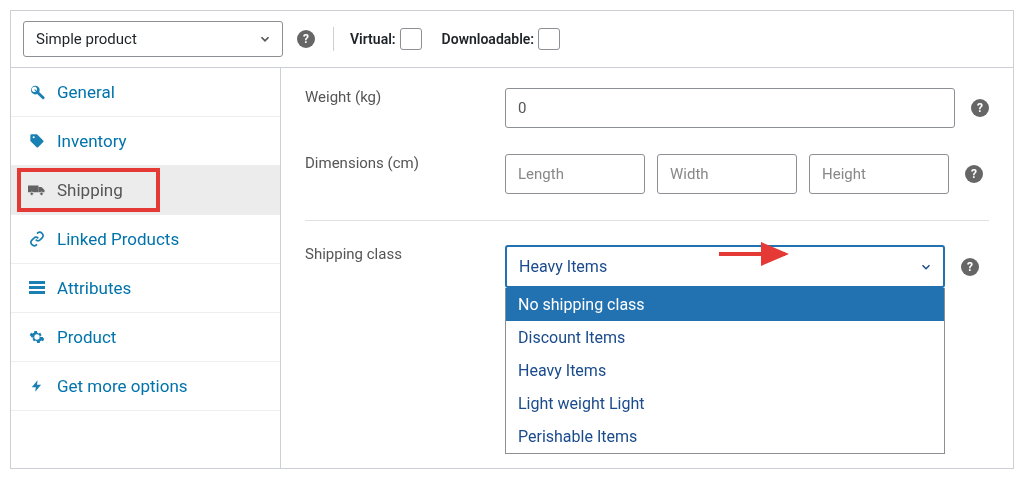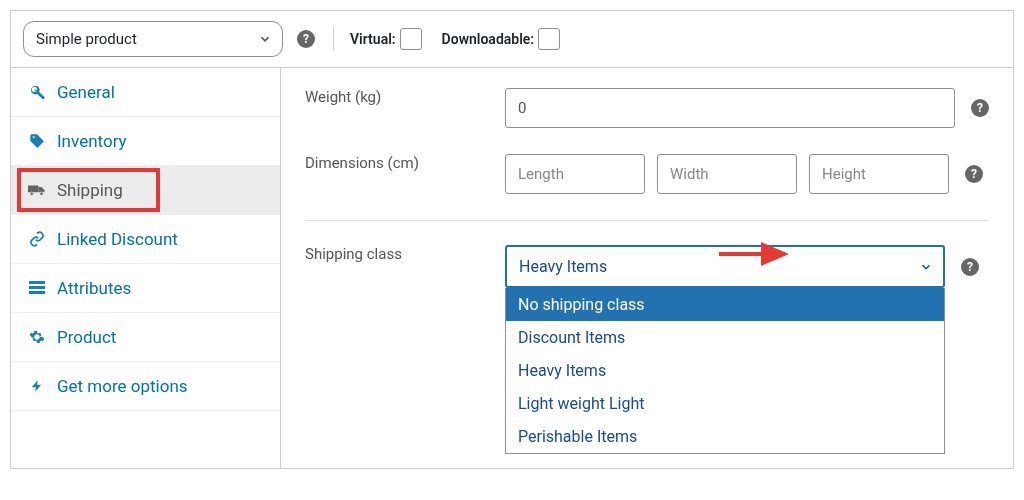--- a/index.html
+++ b/index.html
@@ -22,21 +22,21 @@
     border-bottom: 1px solid #ccd0d4;
   }
   .panel-title {
     font-weight: 600;
     font-size: 16px;
     margin-right: 10px;
   }
   .product-type-select {
     position: relative;
     border: 1px solid #8c8f94;
-    border-radius: 11px;
+    border-radius: 3px;
     padding: 8px 36px 8px 12px;
     min-width: 260px;
     font-size: 15px;
     background: #fff;
     cursor: pointer;
   }
   .product-type-select .chevron {
     position: absolute;
     right: 10px;
     top: 50%;
@@ -270,21 +270,21 @@
         <span>Shipping</span>
       </div>
 
       <div class="tab">
         <span class="tab-icon">
           <svg width="16" height="16" viewBox="0 0 24 24" fill="none" stroke="currentColor" stroke-width="2.5">
               <path d="M10 13a5 5 0 007 0l3-3a5 5 0 00-7-7l-1 1"></path>
               <path d="M14 11a5 5 0 00-7 0l-3 3a5 5 0 007 7l1-1"></path>
             </svg>
         </span>
-        <span>Linked Discount</span>
+        <span>Linked Products</span>
       </div>
 
       <div class="tab">
         <span class="tab-icon">
           <svg width="16" height="14" viewBox="0 0 16 14" fill="currentColor">
               <rect x="0" y="0" width="16" height="3"></rect>
               <rect x="0" y="5" width="16" height="3"></rect>
               <rect x="0" y="10" width="16" height="3"></rect>
             </svg>
         </span>

